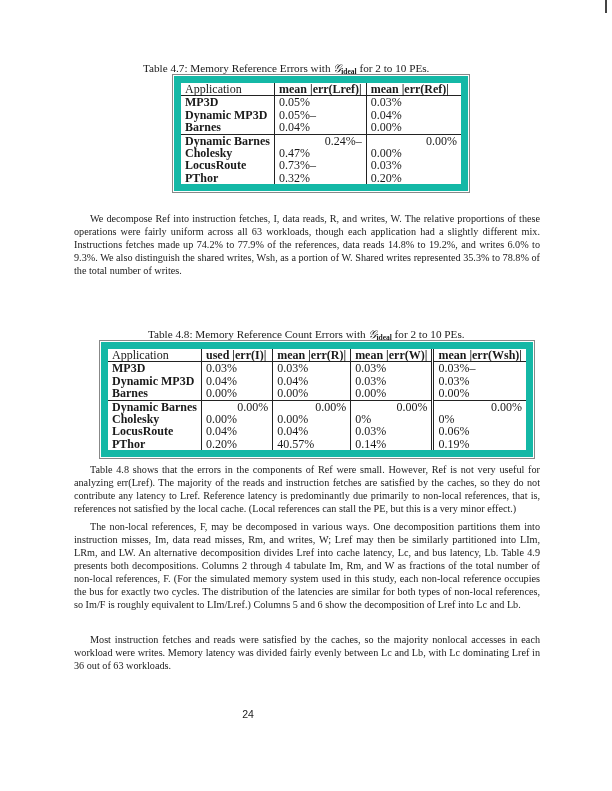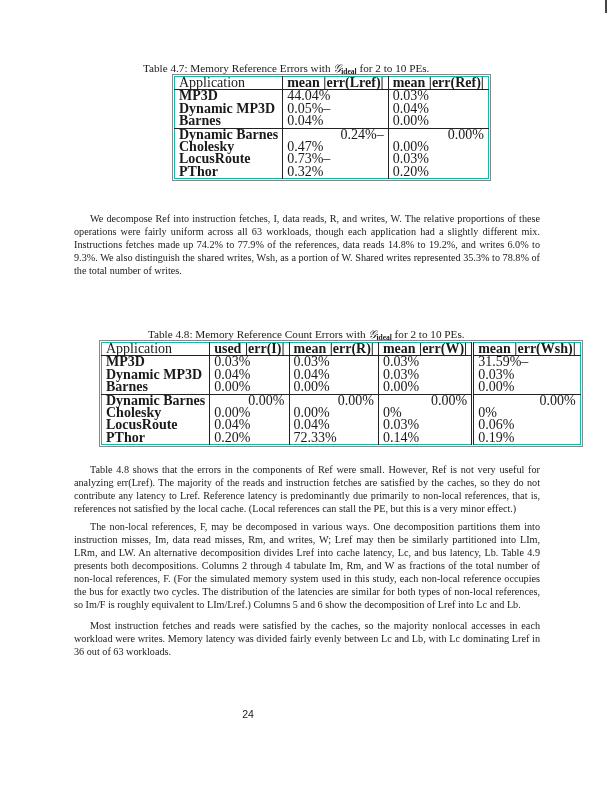--- a/index.html
+++ b/index.html
@@ -9,23 +9,23 @@
     color: #1a1a1a;
   }
   .corner-mark { position: absolute; left: 605px; top: 0; width: 2px; height: 13px; background: #444; }
   .caption {
     position: absolute; font-size: 11.2px; white-space: nowrap; line-height: 12px;
   }
   .math { font-style: italic; }
   .sub { font-size: 7.5px; font-weight: bold; font-style: normal; vertical-align: -2px; text-align: center; }
   table.dt {
     position: absolute; border-collapse: collapse;
-    border: 1px solid #14b8a6;
+    border: 7px solid #14b8a6;
     outline: 1px solid #888; outline-offset: 1px;
-    font-size: 14px; line-height: 12.4px; padding-left: 11px;
+    font-size: 12px; line-height: 12.4px; padding-left: 11px;
   }
   table.dt td, table.dt th {
     padding: 0 4px; text-align: left; vertical-align: top; white-space: nowrap;
     border-left: 1px solid #222; font-weight: normal;
   }
   table.dt td:first-child, table.dt th:first-child { border-left: none; }
   table.dt thead th { border-bottom: 1px solid #222; }
   table.dt td.app { font-weight: bold; }
   table.dt tr.group-start td { border-top: 1.5px solid #222; text-align: right; }
   .dbl-left { border-left: 3px double #222 !important; }
@@ -58,21 +58,21 @@
   <thead>
     <tr>
       <th>Application</th>
       <th style="font-weight:bold">mean |err(Lref)|</th>
       <th style="font-weight:bold">mean |err(Ref)|</th>
     </tr>
   </thead>
   <tbody id="t47-body">
       <tr>
         <td class="app">MP3D</td>
-        <td>44.04%</td>
+        <td>0.05%</td>
         <td>0.03%</td>
       </tr>
       <tr>
         <td class="app">Dynamic MP3D</td>
         <td>0.05%–</td>
         <td>0.04%</td>
       </tr>
       <tr>
         <td class="app">Barnes</td>
         <td>0.04%</td>
@@ -125,21 +125,21 @@
       <th style="font-weight:bold">mean |err(W)|</th>
       <th class="dbl-left" style="font-weight:bold">mean |err(Wsh)|</th>
     </tr>
   </thead>
   <tbody id="t48-body">
       <tr>
         <td class="app">MP3D</td>
         <td>0.03%</td>
         <td>0.03%</td>
         <td>0.03%</td>
-        <td class="dbl-left">31.59%–</td>
+        <td class="dbl-left">0.03%–</td>
       </tr>
       <tr>
         <td class="app">Dynamic MP3D</td>
         <td>0.04%</td>
         <td>0.04%</td>
         <td>0.03%</td>
         <td class="dbl-left">0.03%</td>
       </tr>
       <tr>
         <td class="app">Barnes</td>
@@ -165,26 +165,26 @@
       <tr>
         <td class="app">LocusRoute</td>
         <td>0.04%</td>
         <td>0.04%</td>
         <td>0.03%</td>
         <td class="dbl-left">0.06%</td>
       </tr>
       <tr>
         <td class="app">PThor</td>
         <td>0.20%</td>
-        <td>72.33%</td>
+        <td>40.57%</td>
         <td>0.14%</td>
         <td class="dbl-left">0.19%</td>
       </tr>
     </tbody>
 </table>
 
 <div class="para" style="top:463px;">
   <p class="indent">Table 4.8 shows that the errors in the components of Ref were small. However, Ref is not very useful for analyzing err(Lref). The majority of the reads and instruction fetches are satisfied by the caches, so they do not contribute any latency to Lref. Reference latency is predominantly due primarily to non-local references, that is, references not satisfied by the local cache. (Local references can stall the PE, but this is a very minor effect.)</p>
   <p class="indent" style="margin-top:5px;">The non-local references, F, may be decomposed in various ways. One decomposition partitions them into instruction misses, Im, data read misses, Rm, and writes, W; Lref may then be similarly partitioned into LIm, LRm, and LW. An alternative decomposition divides Lref into cache latency, Lc, and bus latency, Lb. Table 4.9 presents both decompositions. Columns 2 through 4 tabulate Im, Rm, and W as fractions of the total number of non-local references, F. (For the simulated memory system used in this study, each non-local reference occupies the bus for exactly two cycles. The distribution of the latencies are similar for both types of non-local references, so Im/F is roughly equivalent to LIm/Lref.) Columns 5 and 6 show the decomposition of Lref into Lc and Lb.</p>
-  <p class="indent" style="margin-top:8px;">Most instruction fetches and reads were satisfied by the caches, so the majority nonlocal accesses in each workload were writes. Memory latency was divided fairly evenly between Lc and Lb, with Lc dominating Lref in 36 out of 63 workloads.</p>
+  <p class="indent" style="margin-top:22px;">Most instruction fetches and reads were satisfied by the caches, so the majority nonlocal accesses in each workload were writes. Memory latency was divided fairly evenly between Lc and Lb, with Lc dominating Lref in 36 out of 63 workloads.</p>
 </div>
 
 <div class="page-number">24</div>
 
 </body></html>

